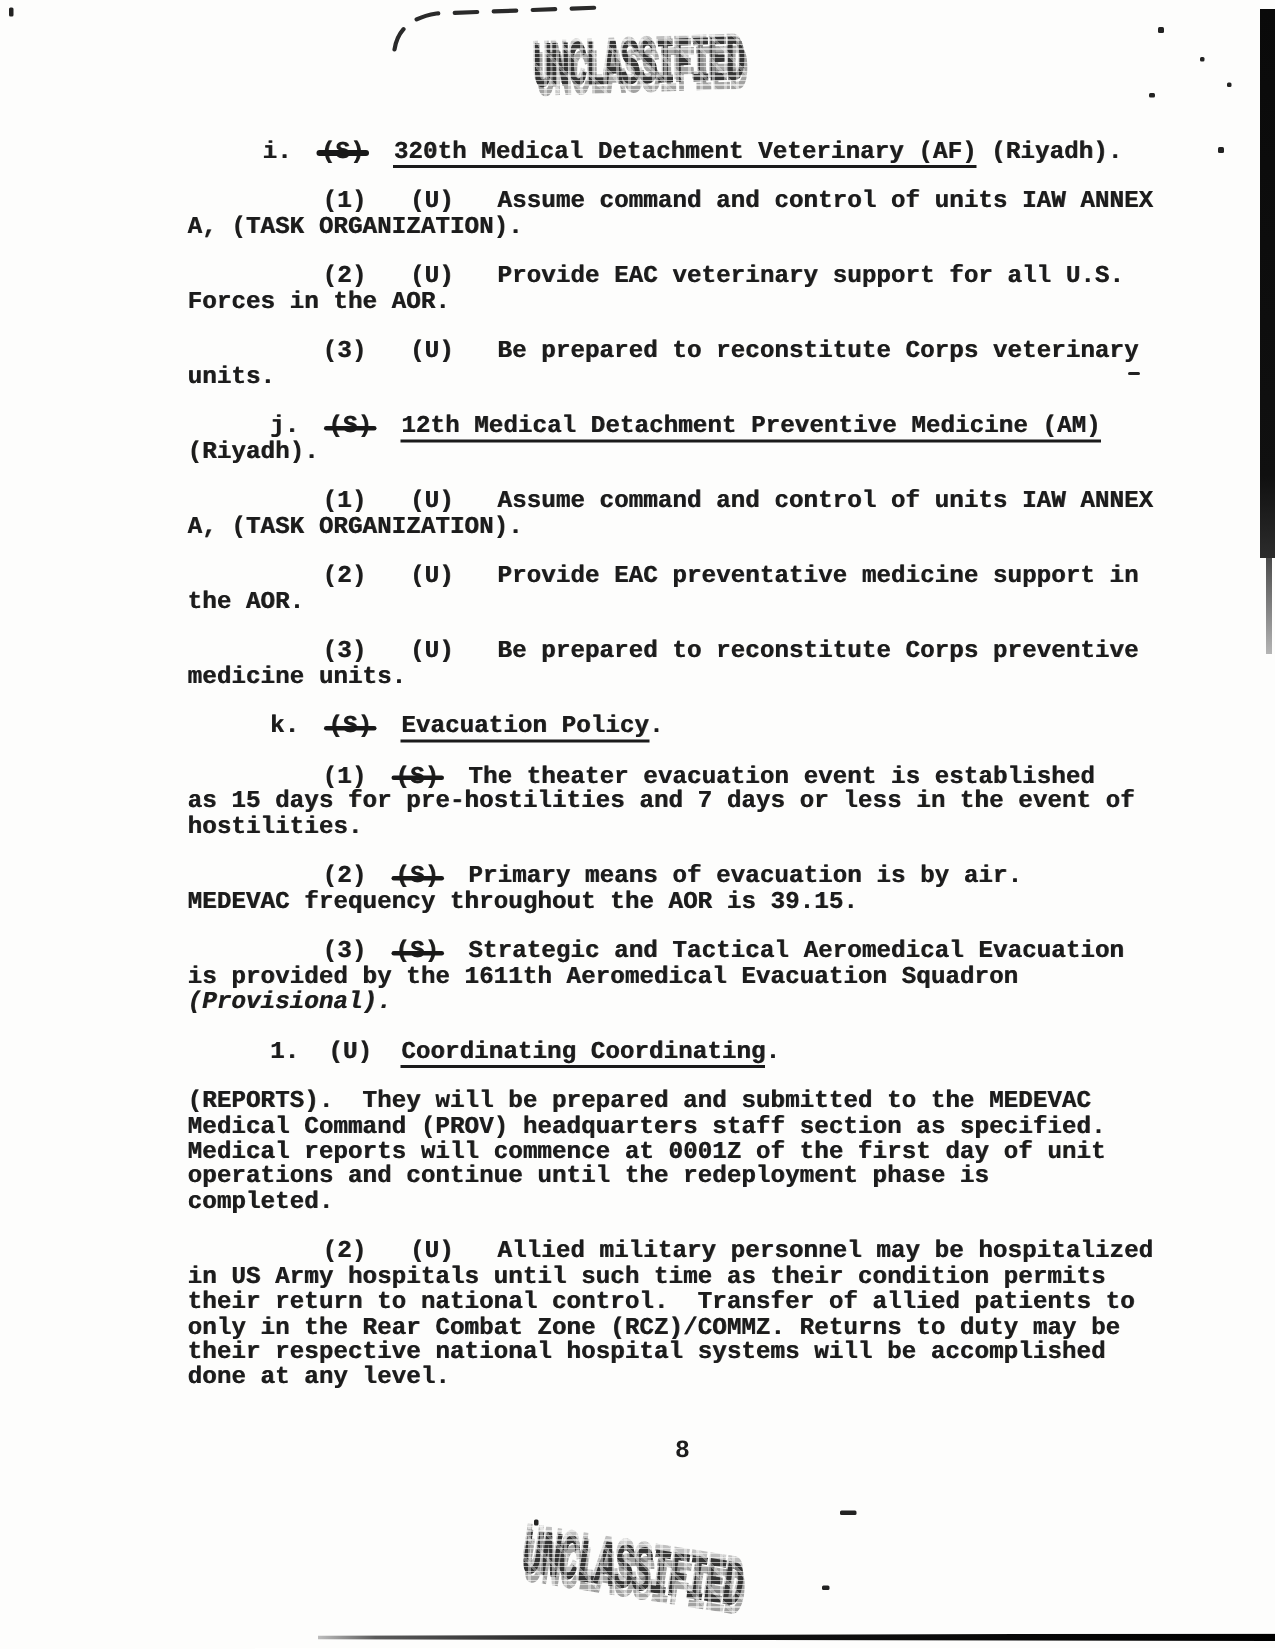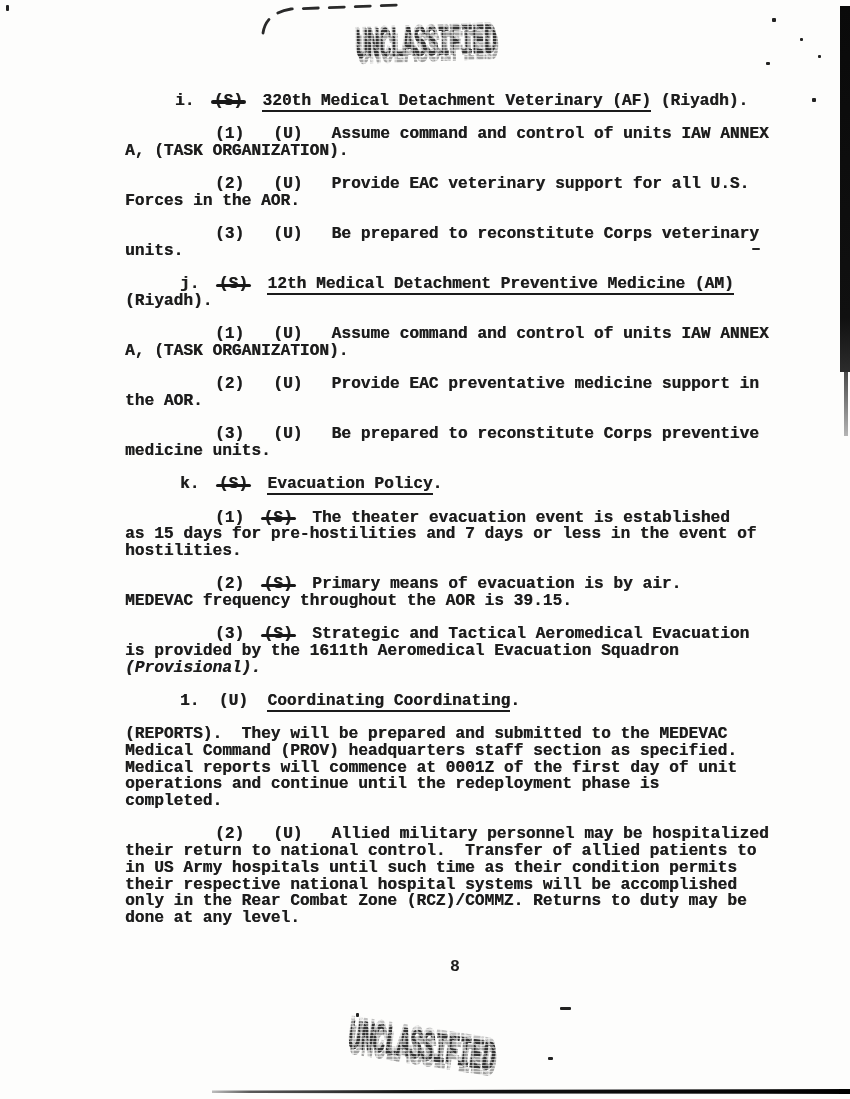--- a/index.html
+++ b/index.html
@@ -194,24 +194,24 @@
       </div>
       <div class="para">
         <div class="line" style="padding-left: 0px;"><span>(REPORTS).  They will be prepared and submitted to the MEDEVAC</span></div>
         <div class="line" style="padding-left: 0px;"><span>Medical Command (PROV) headquarters staff section as specified.</span></div>
         <div class="line" style="padding-left: 0px;"><span>Medical reports will commence at 0001Z of the first day of unit</span></div>
         <div class="line" style="padding-left: 0px;"><span>operations and continue until the redeployment phase is</span></div>
         <div class="line" style="padding-left: 0px;"><span>completed.</span></div>
       </div>
       <div class="para">
         <div class="line" style="padding-left: 90px;"><span>(2)   (U)   Allied military personnel may be hospitalized</span></div>
+        <div class="line" style="padding-left: 0px;"><span>in US Army hospitals until such time as their condition permits</span></div>
         <div class="line" style="padding-left: 0px;"><span>their return to national control.  Transfer of allied patients to</span></div>
-        <div class="line" style="padding-left: 0px;"><span>in US Army hospitals until such time as their condition permits</span></div>
+        <div class="line" style="padding-left: 0px;"><span>only in the Rear Combat Zone (RCZ)/COMMZ. Returns to duty may be</span></div>
         <div class="line" style="padding-left: 0px;"><span>their respective national hospital systems will be accomplished</span></div>
-        <div class="line" style="padding-left: 0px;"><span>only in the Rear Combat Zone (RCZ)/COMMZ. Returns to duty may be</span></div>
         <div class="line" style="padding-left: 0px;"><span>done at any level.</span></div>
       </div>
     </div>
 
   <div class="page-number">8</div>
 
   <div class="stamp stamp-bottom">
     <span class="stamp-inner">UNCLASSIFIED</span>
   </div>
 

